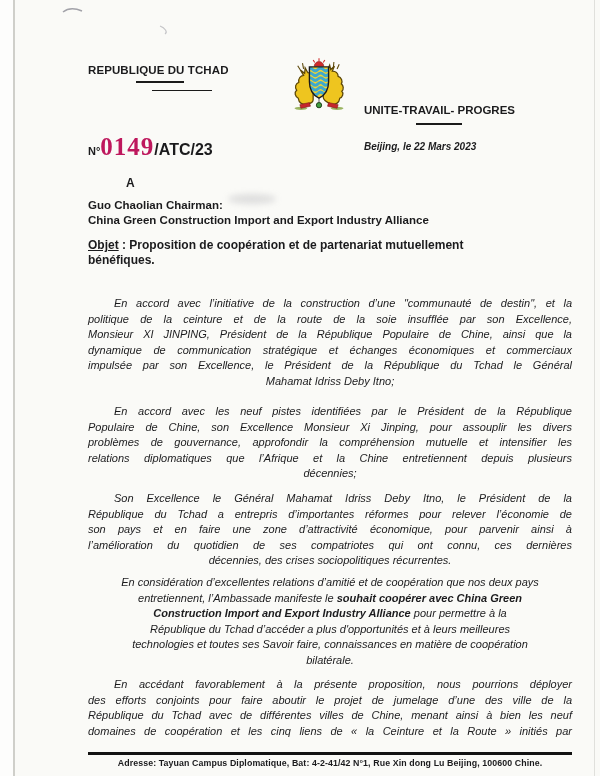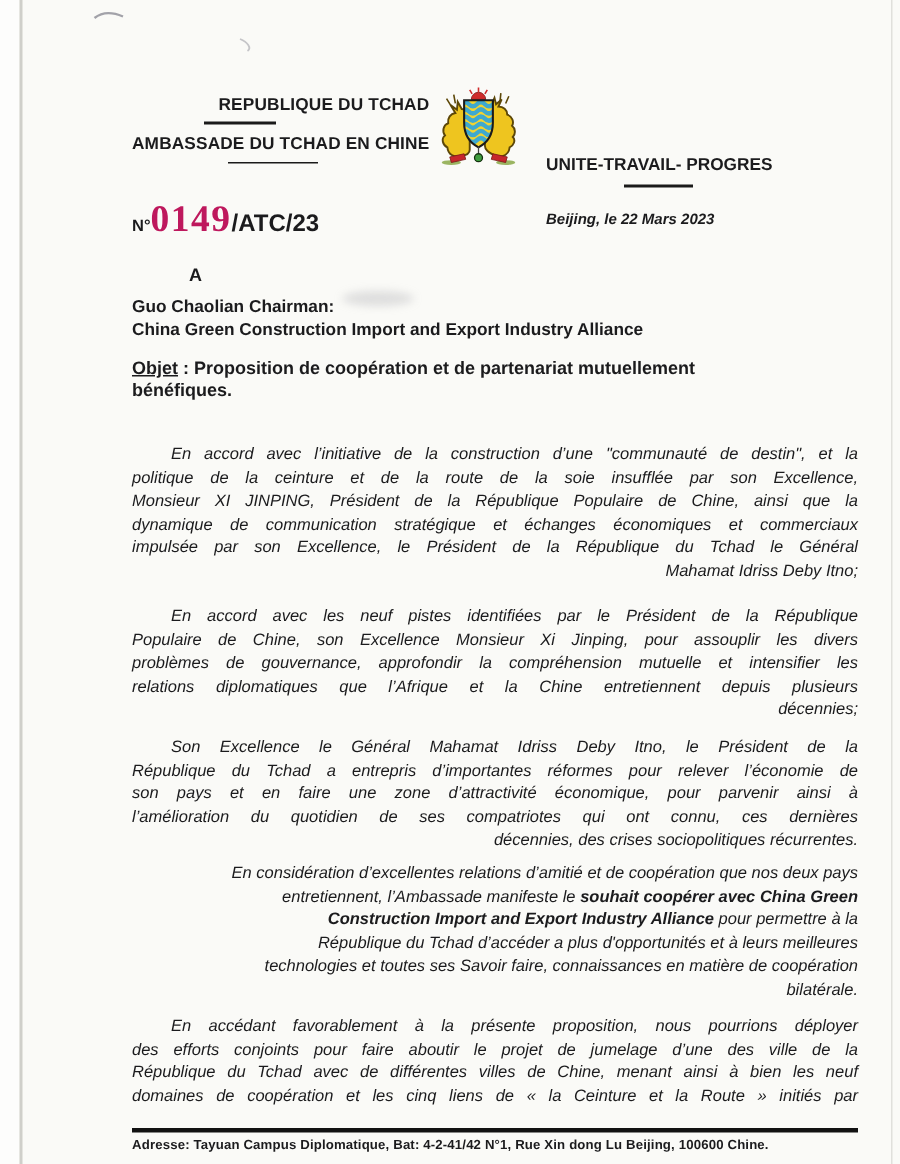--- a/index.html
+++ b/index.html
@@ -6,21 +6,21 @@
   .page {
     position:relative; width:600px; height:776px; margin:0 auto;
     background:#fafaf7;
     font-family:"Liberation Sans", sans-serif;
     color:#1b1b1d; overflow:hidden;
   }
   .left-strip { position:absolute; left:0; top:0; bottom:0; width:13px; background:#fdfdfc; }
   .scan-edge-left { position:absolute; left:13px; top:0; bottom:0; width:2px; background:#cfcfca; }
   .scan-edge-right { position:absolute; left:594px; top:0; bottom:0; width:1px; background:#e0e0dc; }
 
-  .header-left { position:absolute; left:88px; top:64px; font-weight:bold; font-size:11.5px; letter-spacing:0.1px;text-align:right; }
+  .header-left { position:absolute; left:88px; top:64px; font-weight:bold; font-size:11.5px; letter-spacing:0.1px; }
   .header-left .rule1 { height:1.6px; background:#1a1a1a; width:48px; margin:5px 0 7px 48px; }
   .header-left .rule2 { height:1.6px; background:#1a1a1a; width:60px; margin:6px 0 0 64px; }
 
   .header-right { position:absolute; left:364px; top:66px; font-weight:bold; font-size:11.5px;margin-top:38px; }
   .header-right .rule { height:1.6px; background:#1a1a1a; width:46px; margin:7px 0 0 52px; }
 
   .emblem { position:absolute; left:286px; top:58px; width:66px; height:56px; }
 
   .refline { position:absolute; left:88px; top:133px; display:flex; align-items:baseline; font-weight:bold; }
   .ref-prefix { font-size:11px; }
@@ -31,26 +31,26 @@
 
   .salutation { position:absolute; left:126px; top:176px; font-weight:bold; font-size:12px; }
 
   .recipient { position:absolute; left:88px; top:198px; font-weight:bold; font-size:11.5px; line-height:14.5px; }
 
   .subject { position:absolute; left:88px; top:238px; font-weight:bold; font-size:12px; line-height:14.5px; white-space:nowrap; }
   .subject-label { text-decoration:underline; }
 
   .para { position:absolute; left:88px; width:484px; font-size:11px; line-height:15.5px;font-style:italic; }
   .jline { text-align:justify; text-align-last:justify; }
-  .lline { text-align:right; }
+  .lline { text-align:center; }
   .indent { padding-left:26px; }
   .para b { font-weight:bold; }
 
   .footer-bar { position:absolute; left:88px; top:752px; width:484px; height:3.2px; background:#121212; }
-  .footer-address { position:absolute; left:88px; top:758px; width:484px; text-align:left; font-weight:bold; font-size:8.8px; letter-spacing:0.1px; }
+  .footer-address { position:absolute; left:88px; top:758px; width:484px; text-align:center; font-weight:bold; font-size:8.8px; letter-spacing:0.1px; }
 
   .pen-mark-1 { position:absolute; left:62px; top:6px; opacity:0.75; }
   .pen-mark-2 { position:absolute; left:158px; top:24px; opacity:0.55; }
   .smudge { position:absolute; left:228px; top:194px; width:48px; height:10px;
             background:rgba(150,150,158,0.28); filter:blur(3px); border-radius:50%; }
 </style>
 </head>
 <body>
 
 <div class="page">
@@ -62,21 +62,20 @@
     <path d="M1,6 C6,2 13,2 20,5" stroke="#85858f" stroke-width="1.6" fill="none"></path>
   </svg>
   <svg class="pen-mark-2" width="14" height="12">
     <path d="M2,2 C7,4 10,8 7,10" stroke="#9a9aa2" stroke-width="1.2" fill="none"></path>
   </svg>
   <div class="smudge"></div>
 
   <div class="header-left">
     <div>REPUBLIQUE DU TCHAD</div>
     <div class="rule1"></div>
-    <div>AMBASSADE DU TCHAD EN CHINE</div>
     <div class="rule2"></div>
   </div>
 
   <span class="emblem">
     <svg viewBox="0 0 124 104" width="66" height="56">
 
       <ellipse cx="28" cy="94" rx="12" ry="3" fill="#8aa848" opacity="0.85"></ellipse>
       <ellipse cx="96" cy="94" rx="12" ry="3" fill="#8aa848" opacity="0.85"></ellipse>
 
       <path d="M40,86 c-9,2 -16,-2 -17,-11 c-6,-3 -8,-11 -3,-15 c-4,-5 -2,-13 4,-15 c-1,-7 3,-12 9,-13 l-6,-10 8,6 1,-10 5,9 c6,0 10,5 10,11 l0,40 c0,5 -4,7 -11,8 z" fill="#eec51f" stroke="#5c4708" stroke-width="2.4"></path>

